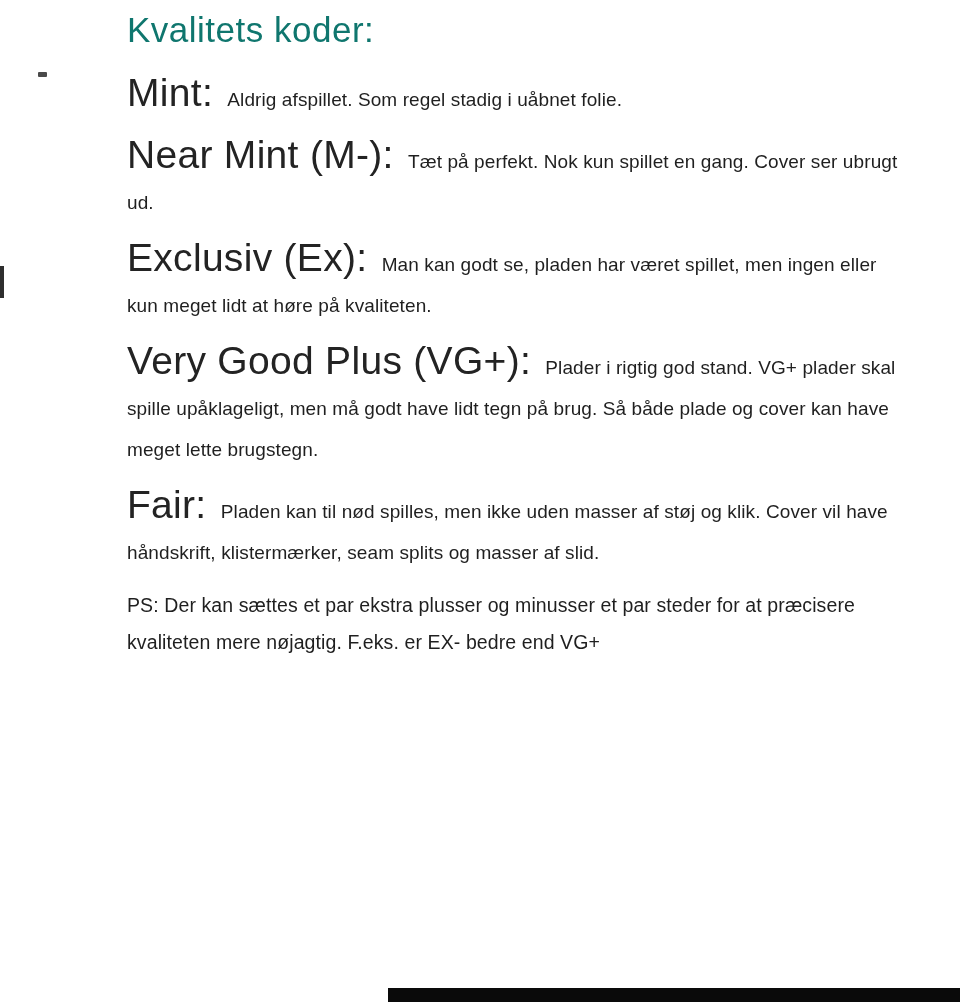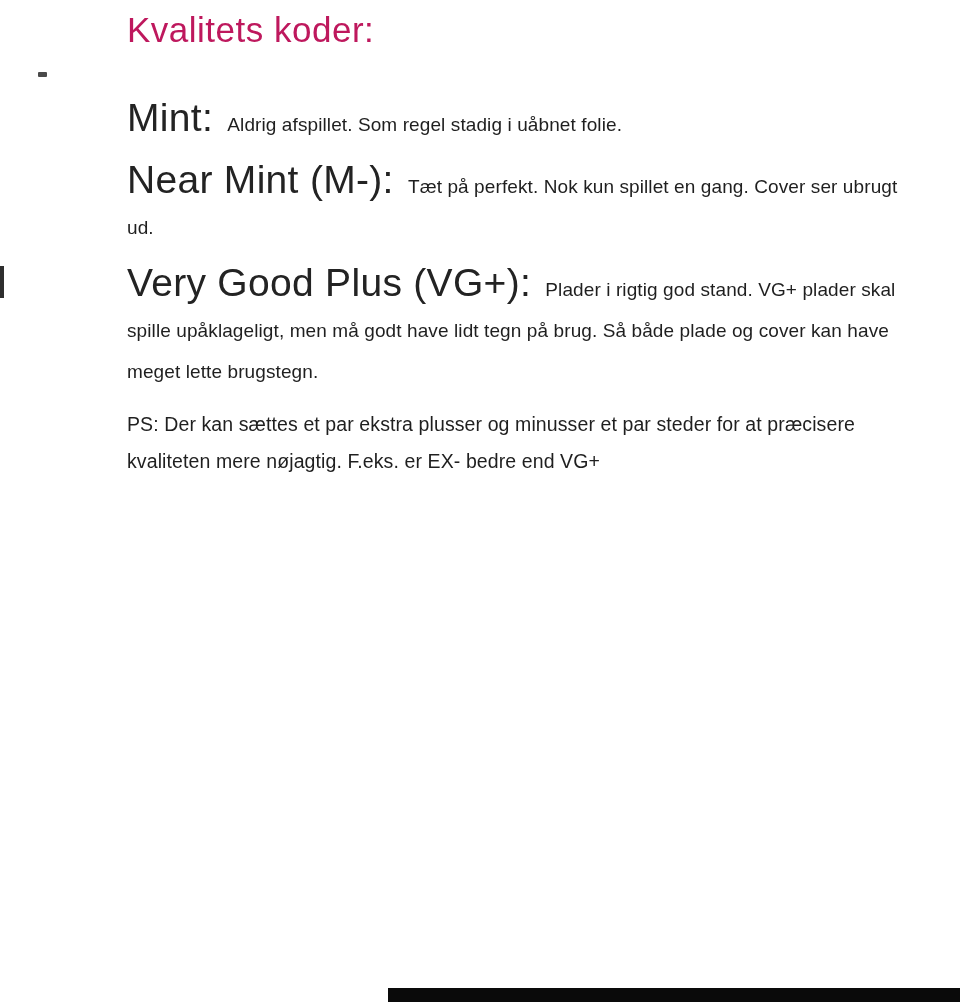--- a/index.html
+++ b/index.html
@@ -20,22 +20,22 @@
     position: relative;
     box-sizing: border-box;
     width: 960px;
     height: 1002px;
     padding: 8px 55px 0 127px;
   }
   .title {
     font-size: 35px;
     font-weight: 400;
     letter-spacing: 0.5px;
-    color: #be185d;
-    margin: 0 0 45px 0;
+    color: #0f766e;
+    margin: 0 0 20px 0;
     line-height: 1.25;
   }
   .entry {
     margin: 0 0 14px 0;
     line-height: 41px;
     font-size: 19px;
     color: #1f1f1f;
   }
   .term {
     font-size: 39px;
@@ -95,28 +95,36 @@
   <p class="entry">
     <span class="term">Mint:</span>
     <span class="desc">Aldrig afspillet. Som regel stadig i uåbnet folie.</span>
   </p>
 
   <p class="entry">
     <span class="term">Near Mint (M-):</span>
     <span class="desc">Tæt på perfekt. Nok kun spillet en gang. Cover ser ubrugt ud.</span>
   </p>
 
+  <p class="entry">
+    <span class="term">Exclusiv (Ex):</span>
+    <span class="desc">Man kan godt se, pladen har været spillet, men ingen eller kun meget lidt at høre på kvaliteten.</span>
+  </p>
 
   <p class="entry">
     <span class="term">Very Good Plus (VG+):</span>
     <span class="desc">Plader i rigtig god stand. VG+ plader skal spille upåklageligt, men må godt have lidt tegn på brug. Så både plade og cover kan have meget lette brugstegn.</span>
   </p>
 
 
 
 
+  <p class="entry">
+    <span class="term">Fair:</span>
+    <span class="desc">Pladen kan til nød spilles, men ikke uden masser af støj og klik. Cover vil have håndskrift, klistermærker, seam splits og masser af slid.</span>
+  </p>
 
 
   <p class="ps">PS: Der kan sættes et par ekstra plusser og minusser et par steder for at præcisere kvaliteten mere nøjagtig. F.eks. er EX- bedre end VG+</p>
 
   <div class="bottom-bar"></div>
 
 </div>
 
 </body></html>

